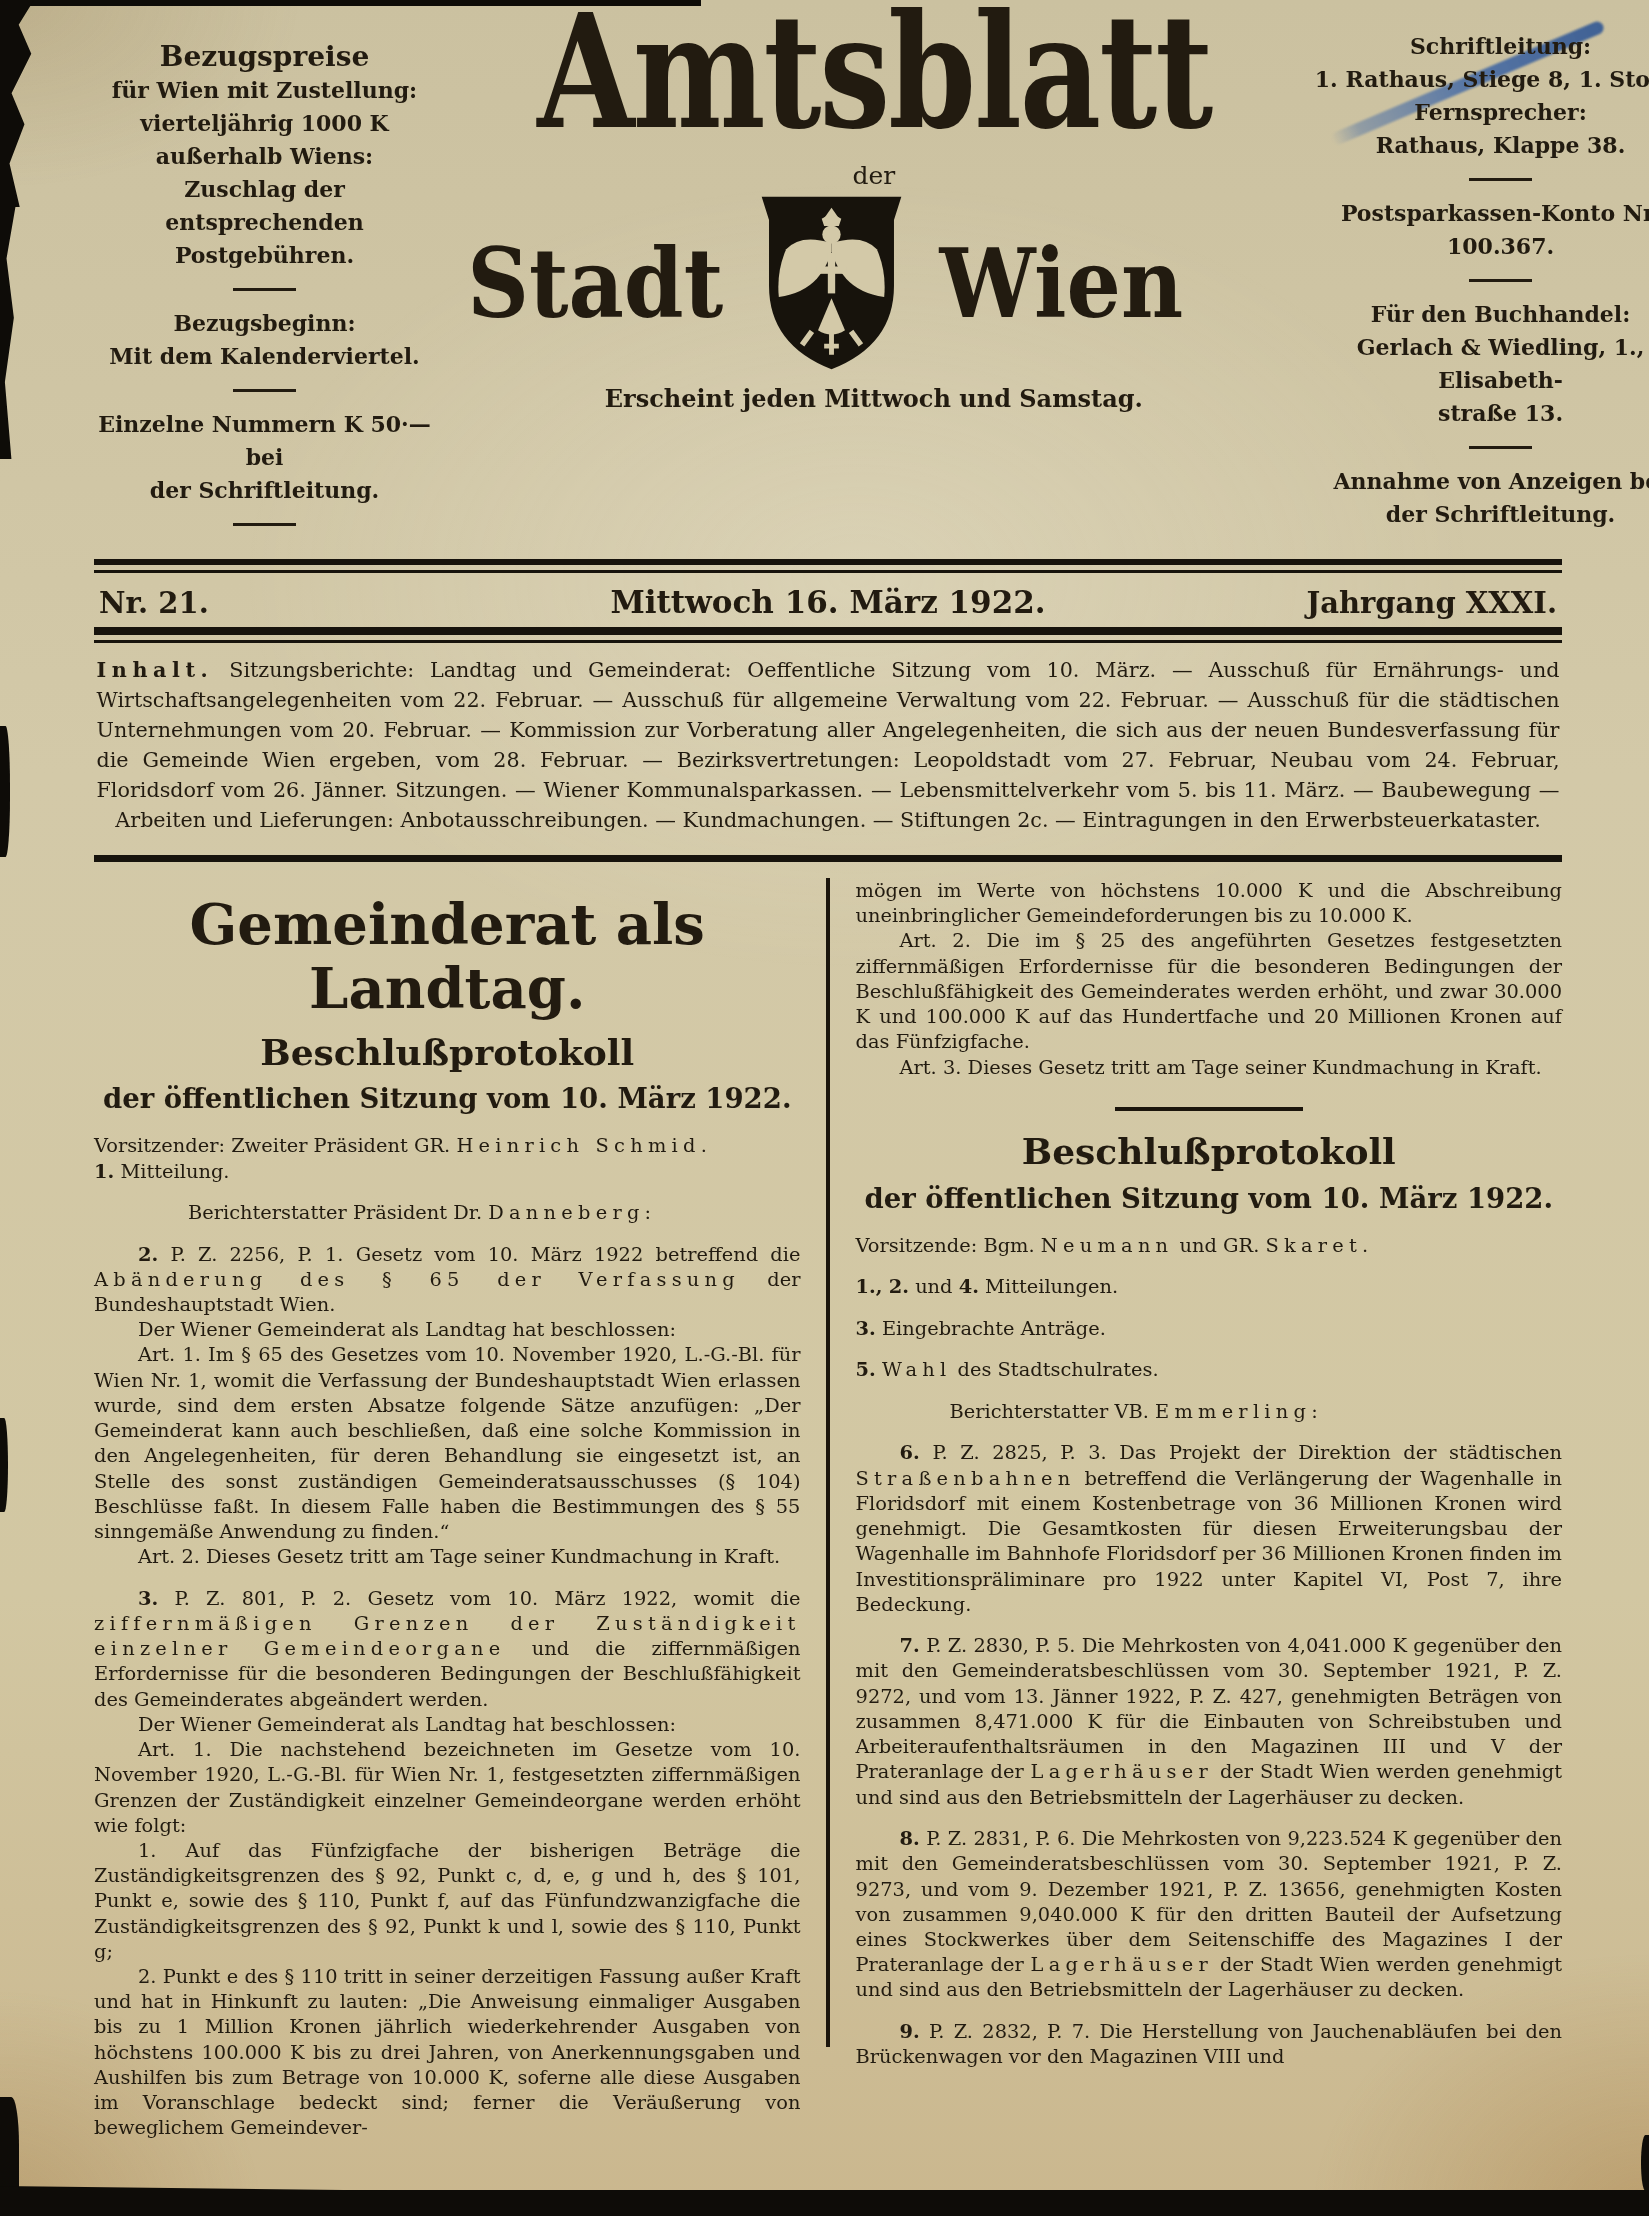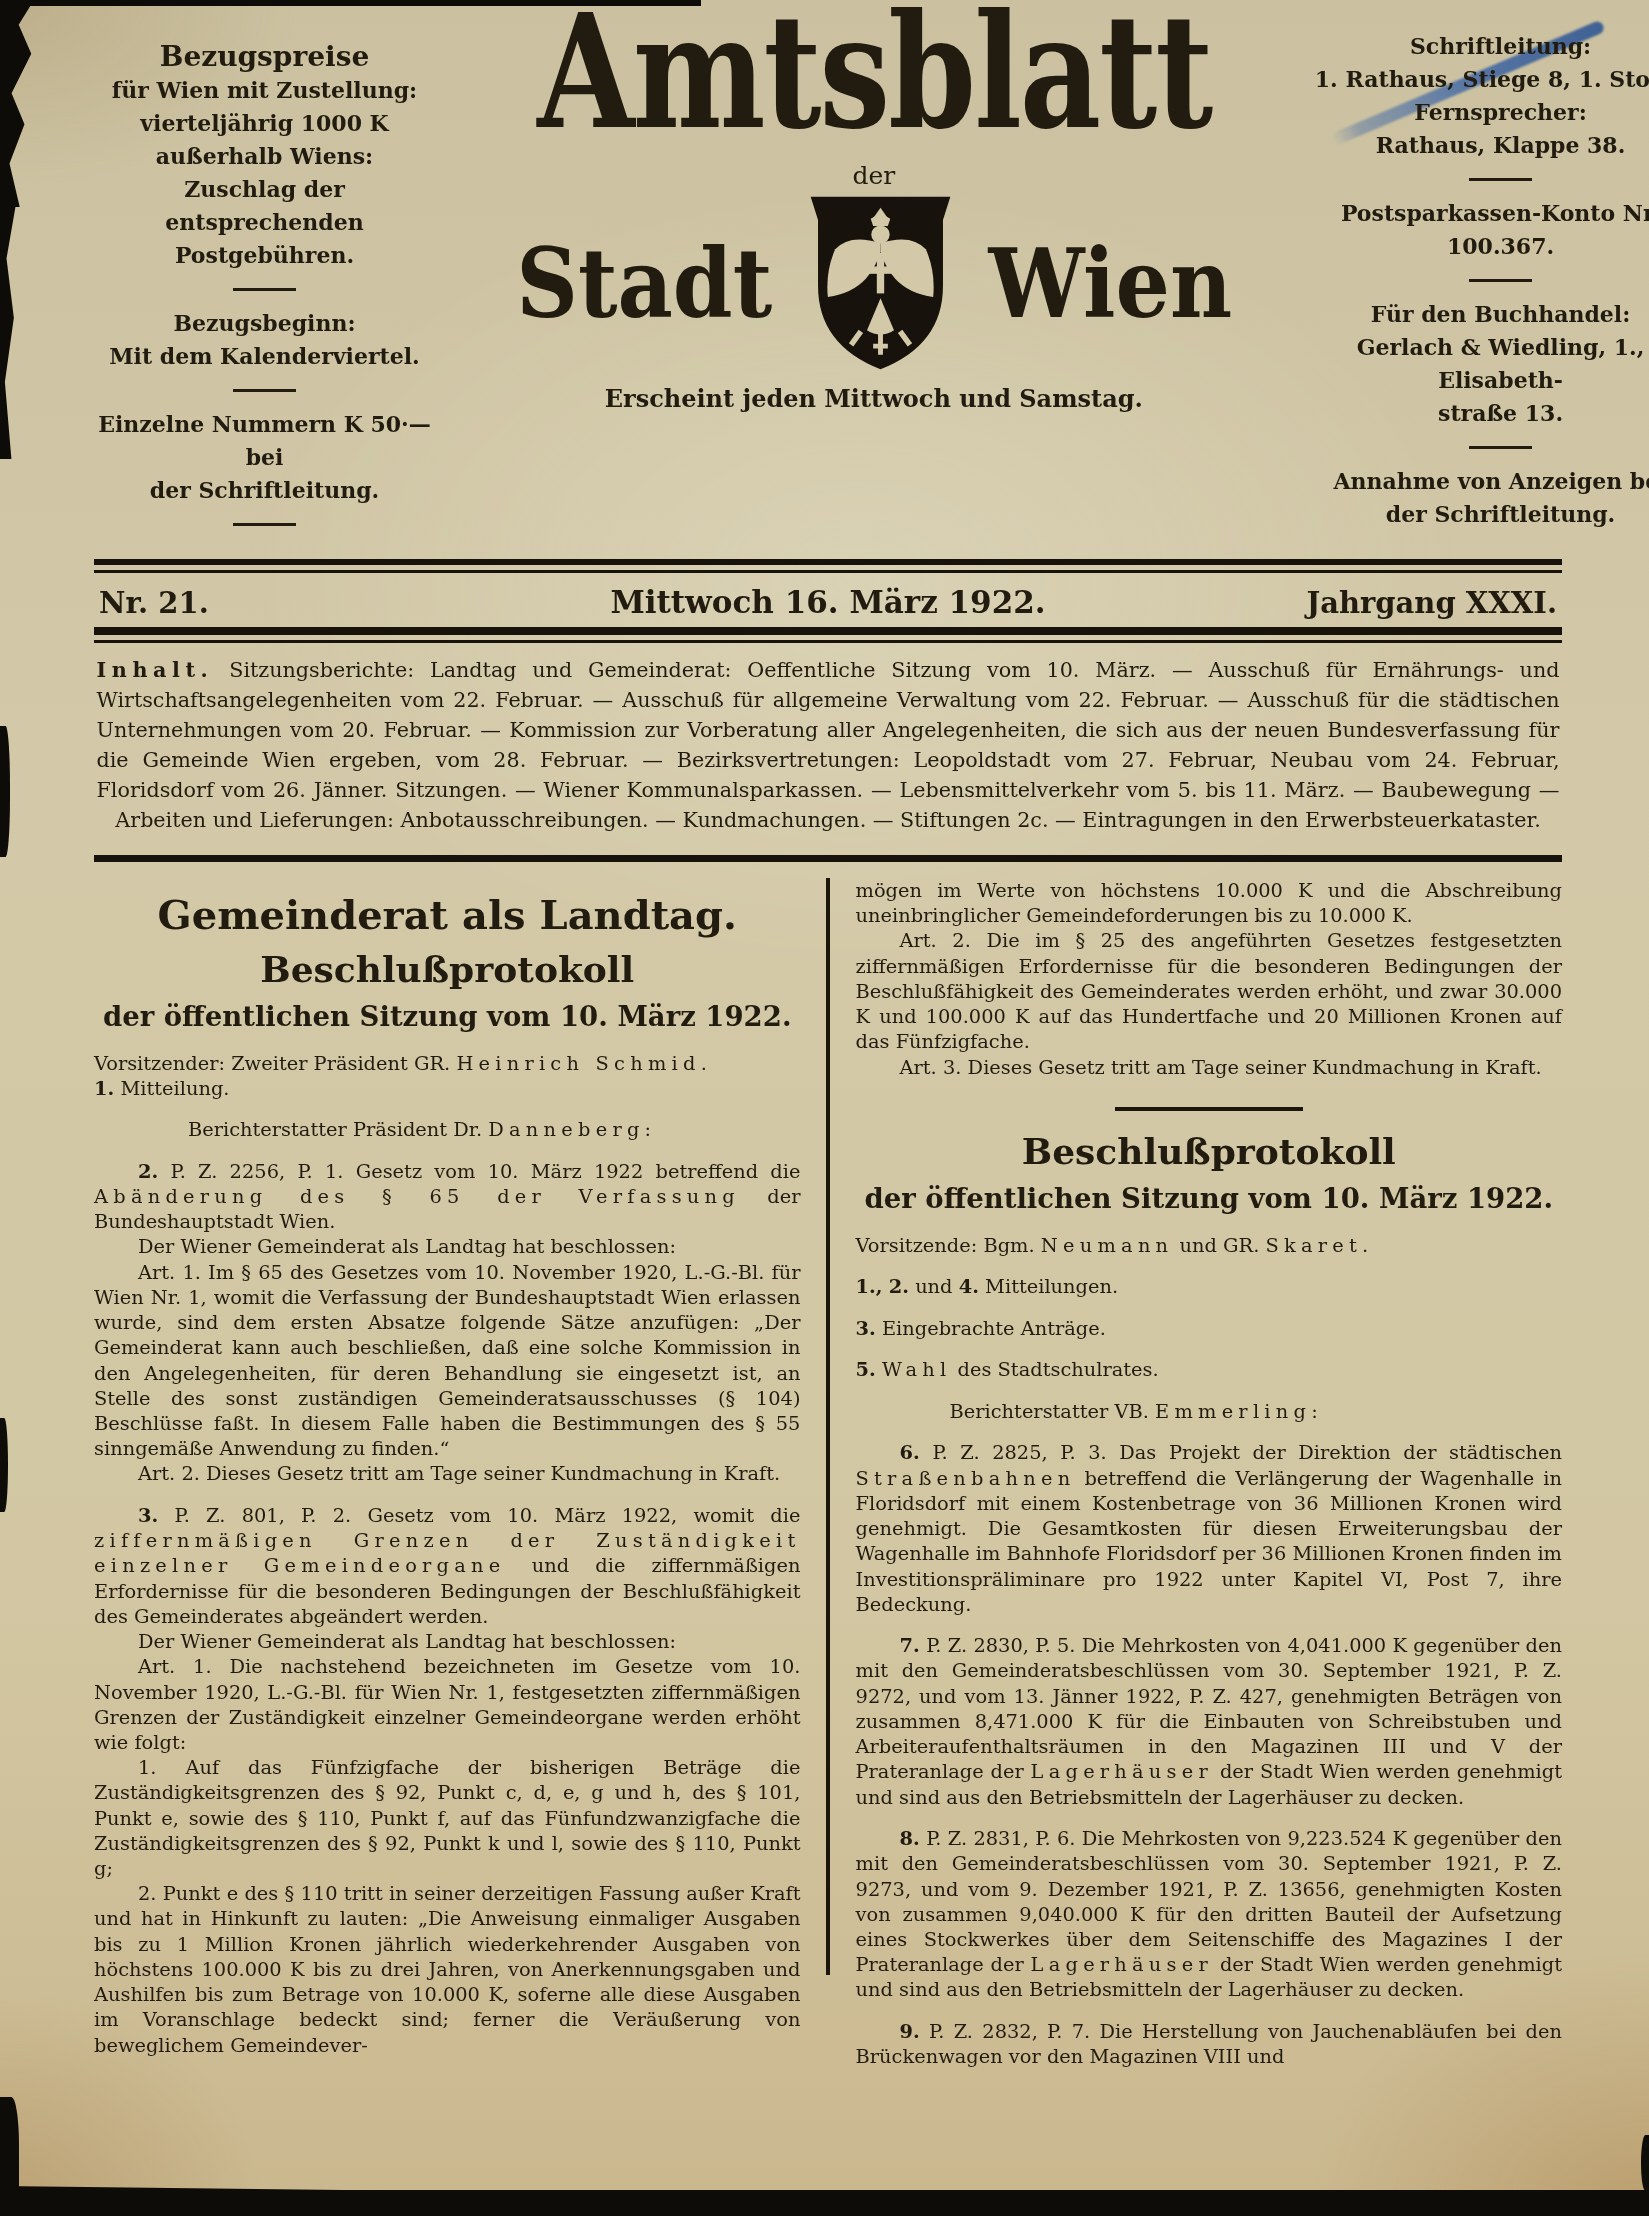--- a/index.html
+++ b/index.html
@@ -35,39 +35,39 @@
   .mast-side{text-align:center;font-weight:bold;font-size:22px;line-height:1.5;}
   .mast-left{margin-top:39px;}
   .mast-right{margin-top:30px;}
   .mast-title{font-size:28px;line-height:1.25;}
   .mast-group{}
   .mast-sep{width:63px;height:2.5px;background:#221b10;margin:16.3px auto 16.3px;}
   .mast-center{text-align:center;}
   .paper-title{margin:0;font-size:157px;line-height:.92;font-weight:bold;white-space:nowrap;
     transform:scaleX(.80);transform-origin:50% 50%;letter-spacing:-2.5px;}
   .paper-der{font-size:25px;font-weight:normal;margin-top:17px;}
-  .stadtwien{display:flex;align-items:center;justify-content:center;gap:21px;margin-top:3.8px;}
+  .stadtwien{display:flex;align-items:center;gap:21px;margin-top:3.8px;}
   .stadtwien .word{font-size:95px;font-weight:bold;white-space:nowrap;transform:scaleX(.9);}
   .eagle{width:147px;height:178px;flex:0 0 auto;}
   .tagline{font-size:24px;font-weight:bold;margin-top:11.3px;}
   
   .double-rule{border-top:6.9px solid #17130c;border-bottom:3.1px solid #17130c;height:5px;margin-top:16.3px;}
   .double-rule.second{margin-top:7.5px;border-top-width:8.1px;}
   .single-rule{height:6.3px;background:#17130c;margin-top:8.8px;}
   .dateline{display:grid;grid-template-columns:1fr auto 1fr;align-items:baseline;margin-top:11.3px;padding:0 5px;}
   .dl-issue{font-size:29px;font-weight:bold;text-align:left;}
   .dl-date{font-size:31px;font-weight:bold;text-align:center;}
   .dl-vol{font-size:29px;font-weight:bold;text-align:right;}
   
   .inhalt{margin-top:11.3px;font-size:20.7px;line-height:1.45;text-align:justify;text-align-last:center;padding:0 2.5px;}
   
   .columns{display:grid;grid-template-columns:1fr 3.1px 1fr;column-gap:26px;margin-top:16.3px;}
   .col{font-size:19.4px;line-height:1.3;text-align:justify;}
   .col-div{width:3.1px;background:#1b150c;margin-bottom:94px;}
-  .col h2{margin:13.8px 0 0;font-size:40px;line-height:1.15;text-align:center;font-weight:bold;}
+  .col h2{margin:13.8px 0 0;font-size:56px;line-height:1.15;text-align:center;font-weight:bold;}
   .col h3{margin:10px 0 0;font-size:36px;line-height:1.2;text-align:center;font-weight:bold;}
   .col h4{margin:7.5px 0 0;font-size:27.5px;line-height:1.3;text-align:center;font-weight:bold;}
   .col p{margin:0;}
   .col p.gap{margin-top:16.3px;}
   .ind{text-indent:44px;}
   .ind2{text-indent:94px;}
   .b{font-weight:bold;}
   .sp{letter-spacing:.27em;}
   .mini-rule{width:188px;height:3.8px;background:#1b150c;margin:27.5px auto 19px;}
 </style>

